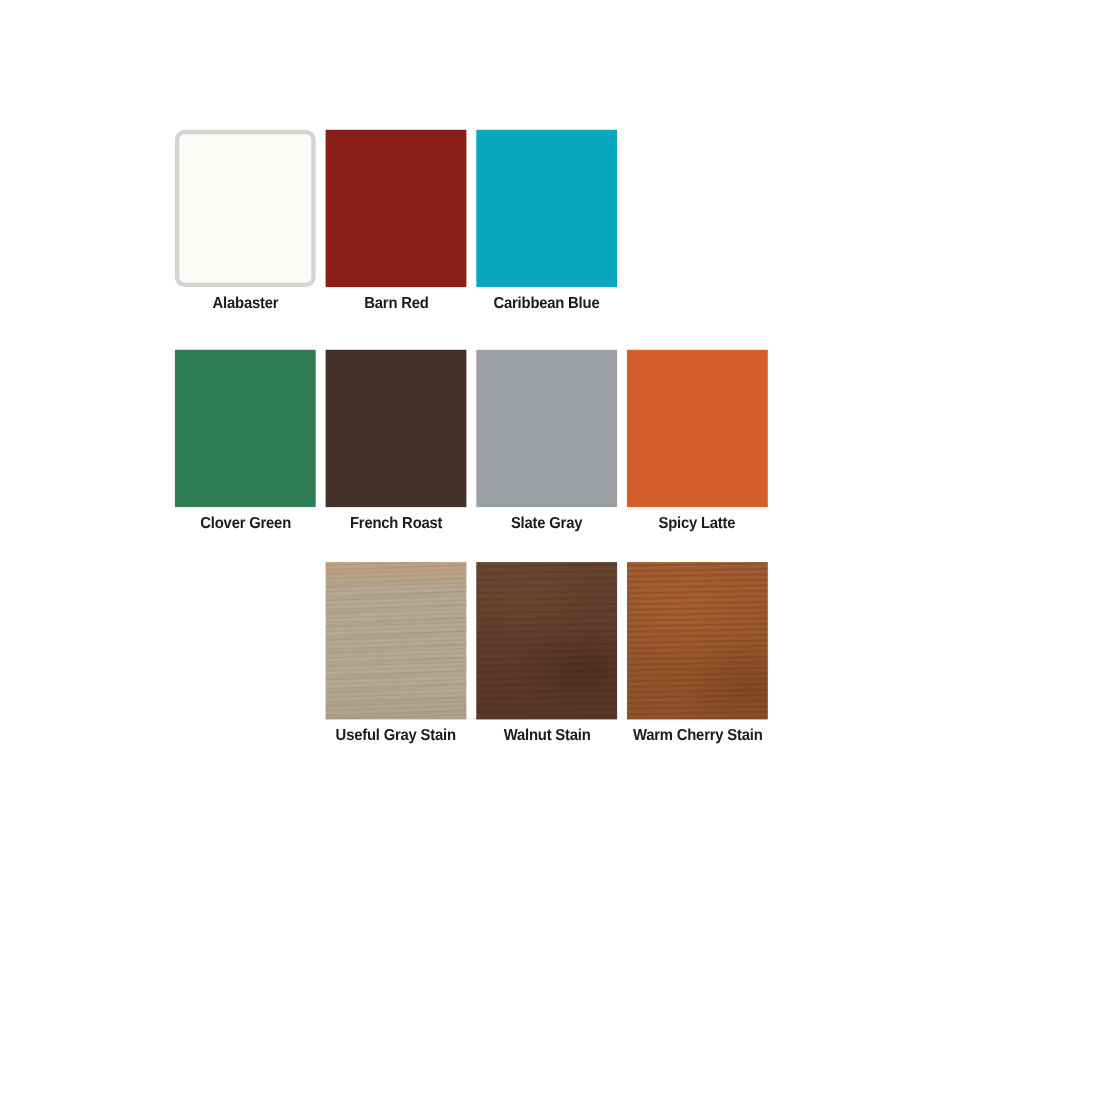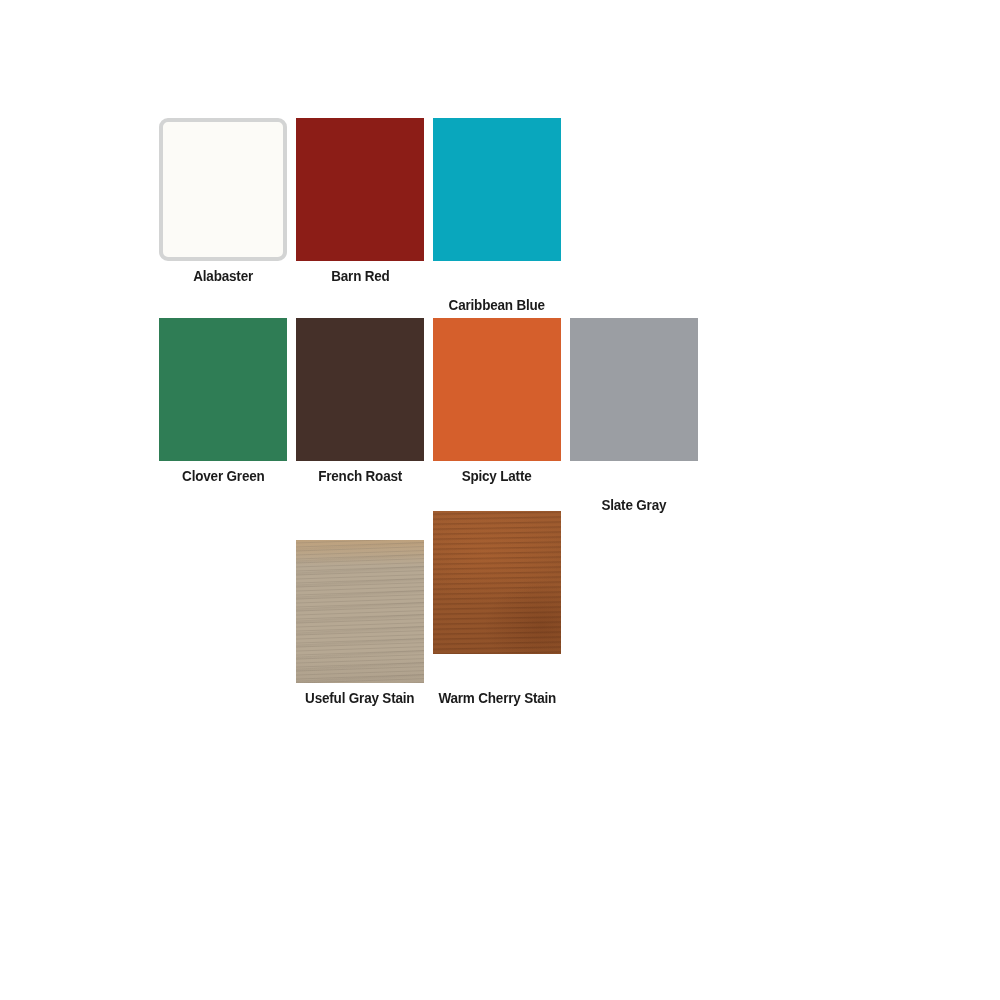--- a/index.html
+++ b/index.html
@@ -30,21 +30,21 @@
   #row-2 { left: 159px; top: 318px; justify-content: space-between; }
   #row-3 { left: 296px; top: 511px; align-items: flex-end; }
 
   .swatch-cell {
     width: 128px;
     margin-right: 9px;
     display: flex;
     flex-direction: column;
     align-items: center;
   }
-  .swatch-cell:last-child { margin-right: 0; gap: 29px; }
+  .swatch-cell:last-child { margin-right: 0; }
 
   .swatch-chip {
     width: 128px;
     height: 143px;
     box-sizing: border-box;
     position: relative;
     overflow: hidden;
   }
 
   
@@ -184,41 +184,48 @@
       <div class="swatch-label">Clover Green</div>
     </div>
 
     <div class="swatch-cell">
       <div class="swatch-chip" style="background: rgb(69, 48, 41);"></div>
       <div class="swatch-label">French Roast</div>
     </div>
 
 
     <div class="swatch-cell">
+      <div class="swatch-chip" style="background: rgb(155, 158, 163);"></div>
+      <div class="swatch-label">Slate Gray</div>
+    </div>
+
+    <div class="swatch-cell">
       <div class="swatch-chip" style="background: rgb(213, 95, 44);"></div>
       <div class="swatch-label">Spicy Latte</div>
-    </div>
-
-    <div class="swatch-cell">
-      <div class="swatch-chip" style="background: rgb(155, 158, 163);"></div>
-      <div class="swatch-label">Slate Gray</div>
     </div>
 
   </div>
 
   <div class="swatch-row" id="row-3">
 
     <div class="swatch-cell">
       <div class="swatch-chip" style="background: rgb(182, 168, 147);">
         <div class="grain grain-gray-2"></div>
         <div class="grain grain-gray-1"></div>
       </div>
       <div class="swatch-label">Useful Gray Stain</div>
     </div>
 
+    <div class="swatch-cell">
+      <div class="swatch-chip" style="background: rgb(99, 64, 47);">
+        <div class="grain grain-walnut-2"></div>
+        <div class="grain grain-walnut-1"></div>
+      </div>
+      <div class="swatch-label">Walnut Stain</div>
+    </div>
 
     <div class="swatch-cell">
       <div class="swatch-chip" style="background: rgb(157, 91, 47);">
         <div class="grain grain-cherry-2"></div>
         <div class="grain grain-cherry-1"></div>
       </div>
       <div class="swatch-label">Warm Cherry Stain</div>
     </div>
 
   </div>

